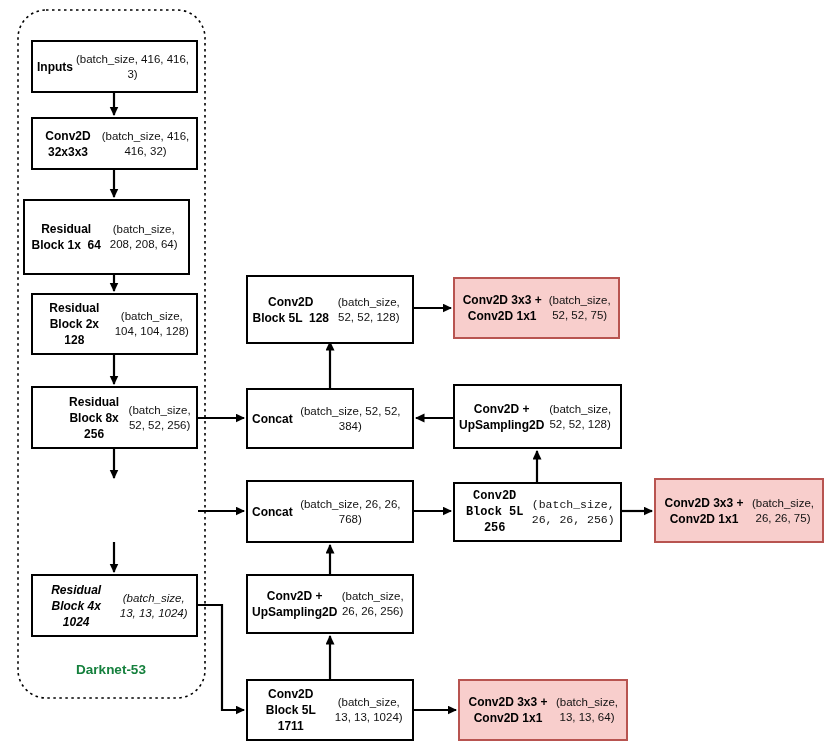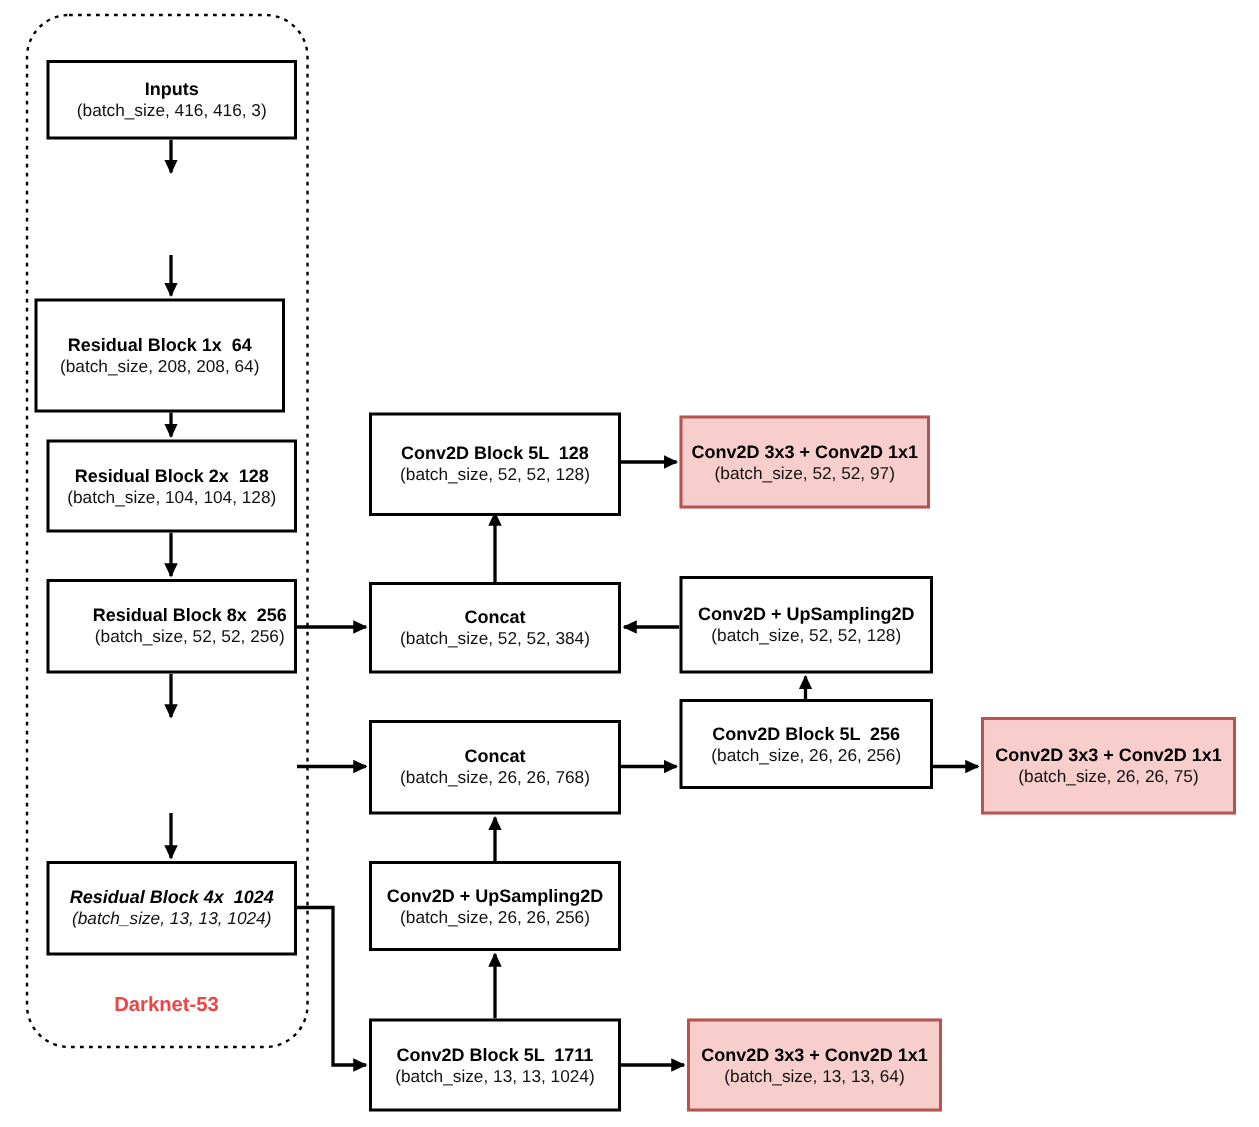--- a/index.html
+++ b/index.html
@@ -17,21 +17,21 @@
     width: 839px; height: 751px;
     pointer-events: none;
     z-index: 1;
   }
   .node {
     position: absolute;
     box-sizing: border-box;
     background: #ffffff;
     border: 2px solid #000000;
     display: flex;
-    flex-direction: column;
+    flex-direction: row;
     align-items: center;
     justify-content: center;
     text-align: center;
     z-index: 2;
     padding: 2px 4px;
   }
   .node .title {
     font-weight: bold;
     font-size: 12px;
     line-height: 16px;
@@ -50,39 +50,39 @@
     border-color: #b85450;
   }
   #darknet-label {
     position: absolute;
     left: 17px;
     top: 662px;
     width: 188px;
     text-align: center;
     font-weight: bold;
     font-size: 13.5px;
-    color: #ef4444;
+    color: #15803d;
     z-index: 2;
   }
   
   .p-inputs       { left: 31px;  top: 40px;  width: 167px; height: 53px; }
   .p-conv32       { left: 31px;  top: 117px; width: 167px; height: 53px; }
   .p-res1-64      { left: 23px;  top: 199px; width: 167px; height: 76px; }
   .p-res2-128     { left: 31px;  top: 293px; width: 167px; height: 62px; }
   .p-res8-256     { left: 31px;  top: 386px; width: 167px; height: 63px; padding-left: 28px; }
   .p-res8-512     { left: 31px;  top: 480px; width: 167px; height: 62px; }
   .p-res4-1024    { left: 31px;  top: 574px; width: 167px; height: 63px; font-style: italic; }
   .p-block5l-128  { left: 246px; top: 275px; width: 168px; height: 69px; }
   .p-concat-52    { left: 246px; top: 388px; width: 168px; height: 61px; }
   .p-concat-26    { left: 246px; top: 480px; width: 168px; height: 63px; }
   .p-upsample-26  { left: 246px; top: 574px; width: 168px; height: 60px; }
   .p-block5l-1024 { left: 246px; top: 679px; width: 168px; height: 62px; }
   .p-head-52      { left: 453px; top: 277px; width: 167px; height: 62px; }
   .p-upsample-52  { left: 453px; top: 384px; width: 169px; height: 65px; }
-  .p-block5l-256  { left: 453px; top: 466px; width: 169px; height: 60px; }
+  .p-block5l-256  { left: 453px; top: 482px; width: 169px; height: 60px; font-family: Liberation Mono, monospace; }
   .p-head-13      { left: 458px; top: 679px; width: 170px; height: 62px; }
   .p-head-26      { left: 654px; top: 478px; width: 170px; height: 65px; }
 </style>
 </head>
 <body>
 
 <div id="stage">
 
   <svg id="edge-layer">
     <defs>
@@ -113,20 +113,24 @@
     <line x1="622" y1="511" x2="652" y2="511" stroke="#000" stroke-width="2.2" marker-end="url(#ah)"></line>
     <line x1="330" y1="574" x2="330" y2="545" stroke="#000" stroke-width="2.2" marker-end="url(#ah)"></line>
     <line x1="330" y1="679" x2="330" y2="636" stroke="#000" stroke-width="2.2" marker-end="url(#ah)"></line>
     <line x1="414" y1="710" x2="456" y2="710" stroke="#000" stroke-width="2.2" marker-end="url(#ah)"></line>
   </svg>
 
   <div class="node p-inputs">
     <div class="title">Inputs</div>
     <div class="shape">(batch_size, 416, 416, 3)</div>
   </div>
+  <div class="node p-conv32">
+    <div class="title">Conv2D 32x3x3</div>
+    <div class="shape">(batch_size, 416, 416, 32)</div>
+  </div>
   <div class="node p-res1-64">
     <div class="title">Residual Block 1x  64</div>
     <div class="shape">(batch_size, 208, 208, 64)</div>
   </div>
   <div class="node p-res2-128">
     <div class="title">Residual Block 2x  128</div>
     <div class="shape">(batch_size, 104, 104, 128)</div>
   </div>
   <div class="node p-res8-256">
     <div class="title">Residual Block 8x  256</div>
@@ -155,21 +159,21 @@
     <div class="title">Conv2D + UpSampling2D</div>
     <div class="shape">(batch_size, 26, 26, 256)</div>
   </div>
   <div class="node p-block5l-1024">
     <div class="title">Conv2D Block 5L  1711</div>
     <div class="shape">(batch_size, 13, 13, 1024)</div>
   </div>
 
   <div class="node head p-head-52">
     <div class="title">Conv2D 3x3 + Conv2D 1x1</div>
-    <div class="shape">(batch_size, 52, 52, 97)</div>
+    <div class="shape">(batch_size, 52, 52, 75)</div>
   </div>
   <div class="node p-upsample-52">
     <div class="title">Conv2D + UpSampling2D</div>
     <div class="shape">(batch_size, 52, 52, 128)</div>
   </div>
   <div class="node p-block5l-256">
     <div class="title">Conv2D Block 5L  256</div>
     <div class="shape">(batch_size, 26, 26, 256)</div>
   </div>
   <div class="node head p-head-13">

